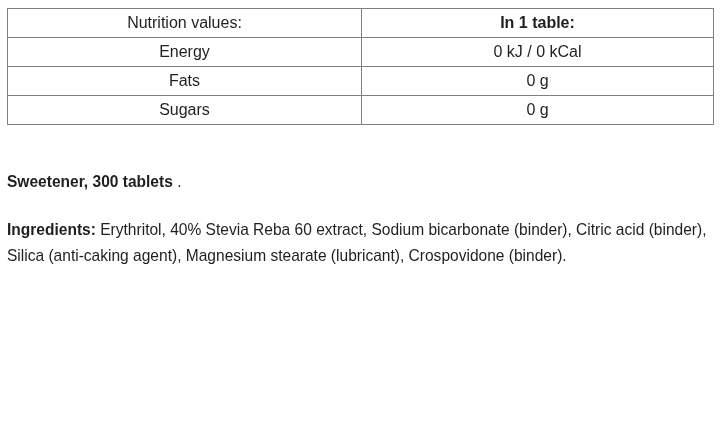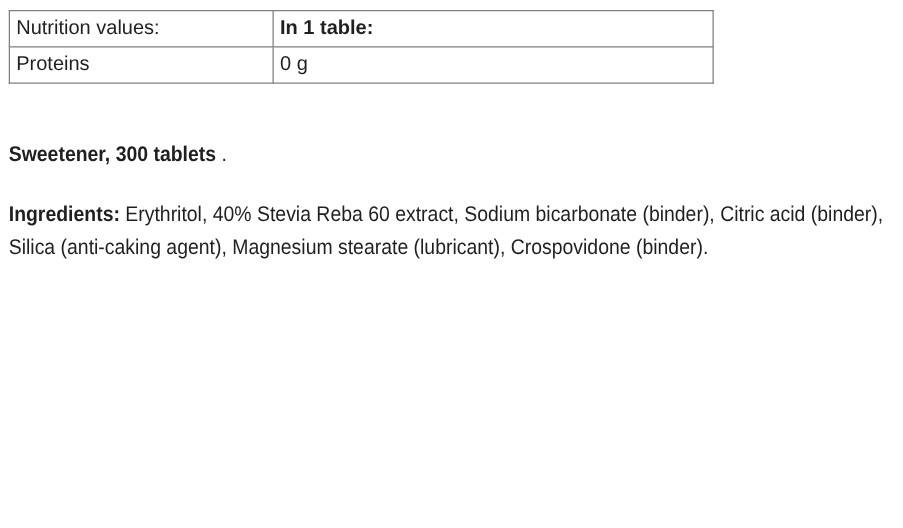--- a/index.html
+++ b/index.html
@@ -9,22 +9,23 @@
     background: #ffffff;
     overflow: hidden;
     font-family: "Liberation Sans", "DejaVu Sans", sans-serif;
     color: #1f1f1f;
   }
   .page {
     padding: 8px 0 0 7px;
   }
   table.nutrition {
     border-collapse: collapse;
-    width: 564px;
+    width: 707px;
     table-layout: fixed;
+    text-align: center;
   }
   table.nutrition td {
     border: 1px solid #808080;
     height: 29px;
     padding: 2px 5px;
     font-size: 16px;
     vertical-align: middle;
     white-space: nowrap;
     overflow: hidden;
   }
@@ -53,21 +54,29 @@
 
 <div class="page">
 
   <table class="nutrition">
     <tbody>
       <tr class="head-row">
         <td class="label-col">Nutrition values:</td>
         <td class="val-col">In 1 table:</td>
       </tr>
       <tr>
-        <td class="label-col">Proteins</td>
+        <td class="label-col">Energy</td>
+        <td class="val-col">0 kJ / 0 kCal</td>
+      </tr>
+      <tr>
+        <td class="label-col">Fats</td>
+        <td class="val-col">0 g</td>
+      </tr>
+      <tr>
+        <td class="label-col">Sugars</td>
         <td class="val-col">0 g</td>
       </tr>
     </tbody>
   </table>
 
   <div class="text-block">
     <p class="product-line"><span class="bold">Sweetener, 300 tablets</span><span> .</span></p>
 
     <p class="ingredients-para"><span class="bold">Ingredients:</span><span> Erythritol, 40% Stevia Reba 60 extract, Sodium bicarbonate (binder), Citric acid (binder), Silica (anti-caking agent), Magnesium stearate (lubricant), Crospovidone (binder).</span></p>
   </div>

